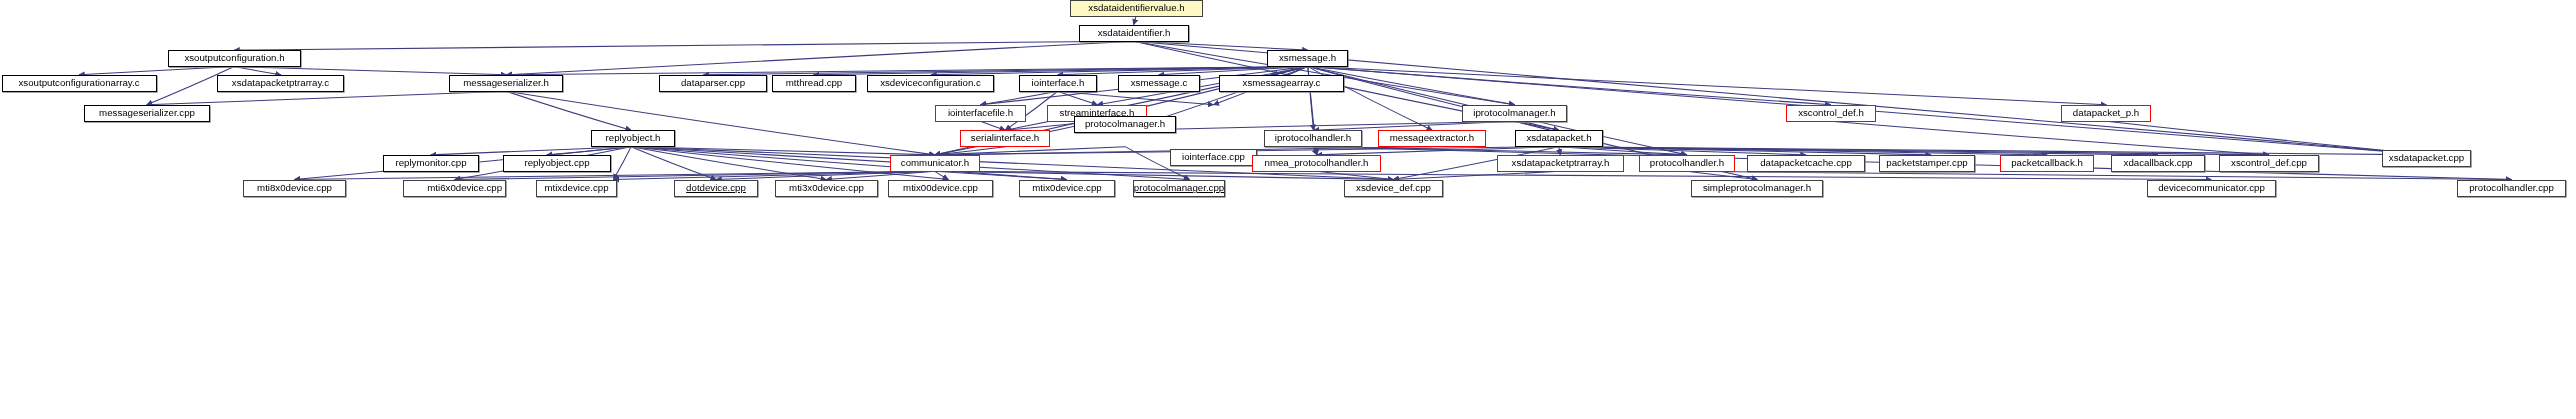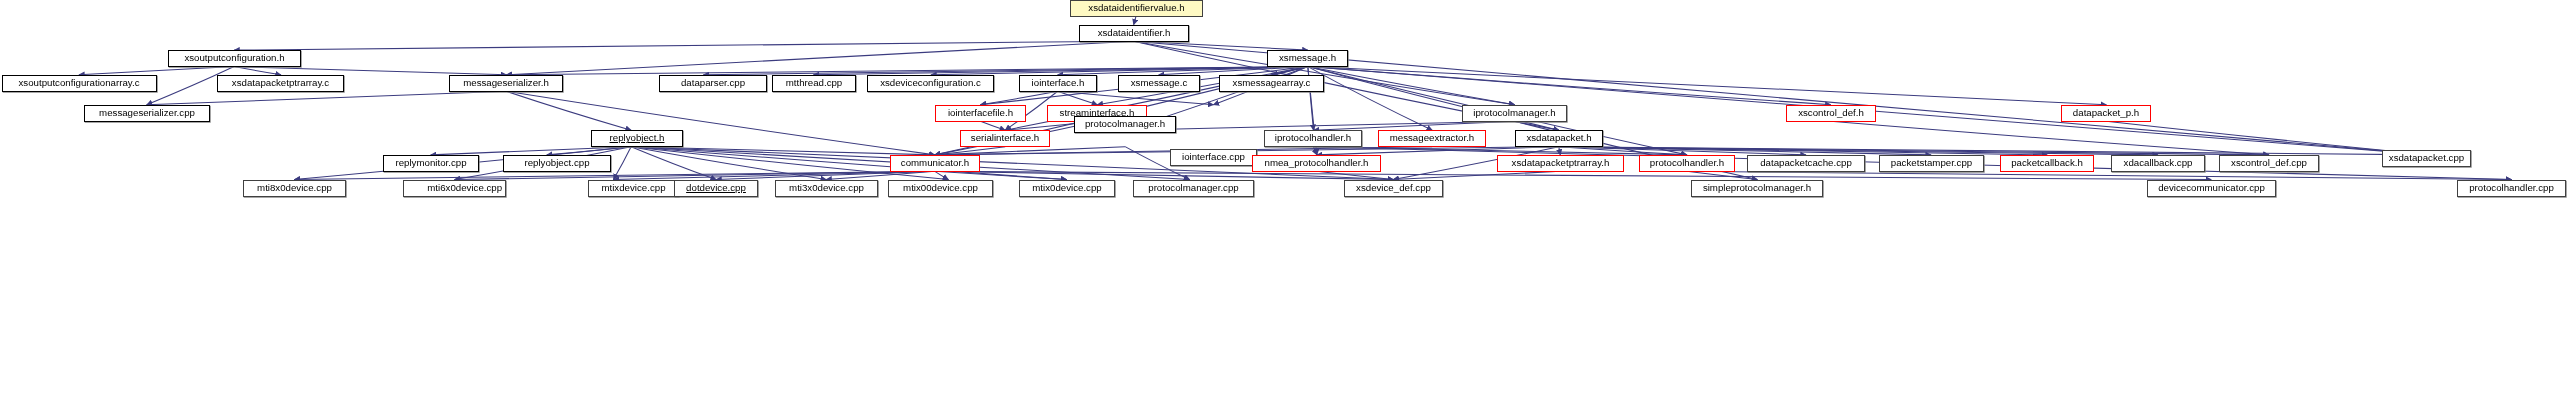--- a/index.html
+++ b/index.html
@@ -165,53 +165,53 @@
       <div class="node shadow" style="left: 1267px; top: 50px; width: 81px;">xsmessage.h</div>
       <div class="node shadow" style="left: 168px; top: 50px; width: 133px;">xsoutputconfiguration.h</div>
       <div class="node shadow" style="left: 1.5px; top: 75px; width: 155px;">xsoutputconfigurationarray.c</div>
       <div class="node shadow" style="left: 217px; top: 75px; width: 127px;">xsdatapacketptrarray.c</div>
       <div class="node shadow" style="left: 449px; top: 75px; width: 114px;">messageserializer.h</div>
       <div class="node shadow" style="left: 659px; top: 75px; width: 108px;">dataparser.cpp</div>
       <div class="node shadow" style="left: 772px; top: 75px; width: 84px;">mtthread.cpp</div>
       <div class="node shadow" style="left: 867px; top: 75px; width: 127px;">xsdeviceconfiguration.c</div>
       <div class="node shadow" style="left: 1019px; top: 75px; width: 78px;">iointerface.h</div>
       <div class="node shadow" style="left: 1118px; top: 75px; width: 82px;">xsmessage.c</div>
-      <div class="node shadow" style="left: 1219px; top: 75px; width: 105px;">xsmessagearray.c</div>
+      <div class="node shadow" style="left: 1219px; top: 75px; width: 125px;">xsmessagearray.c</div>
       <div class="node shadow" style="left: 84px; top: 105px; width: 126px;">messageserializer.cpp</div>
       <div class="node red" style="left: 935px; top: 105px; width: 91px;">iointerfacefile.h</div>
       <div class="node red" style="left: 1047px; top: 105px; width: 100px;">streaminterface.h</div>
       <div class="node gray" style="left: 1170px; top: 105px; width: 87px; margin-top: 44px;">iointerface.cpp</div>
       <div class="node gray" style="left: 1462px; top: 105px; width: 105px;">iprotocolmanager.h</div>
       <div class="node red" style="left: 1786px; top: 105px; width: 90px;">xscontrol_def.h</div>
       <div class="node red" style="left: 2061px; top: 105px; width: 90px;">datapacket_p.h</div>
-      <div class="node shadow" style="left: 591px; top: 130px; width: 92px; text-decoration: underline;">replyobject.h</div>
+      <div class="node shadow" style="left: 591px; top: 130px; width: 84px;">replyobject.h</div>
       <div class="node red" style="left: 960px; top: 130px; width: 90px;">serialinterface.h</div>
       <div class="node shadow" style="left: 1074px; top: 116px; width: 102px;">protocolmanager.h</div>
       <div class="node gray" style="left: 1264px; top: 130px; width: 98px;">iprotocolhandler.h</div>
       <div class="node red" style="left: 1378px; top: 130px; width: 108px;">messageextractor.h</div>
       <div class="node shadow" style="left: 1515px; top: 130px; width: 88px;">xsdatapacket.h</div>
       <div class="node shadow" style="left: 383px; top: 155px; width: 96px;">replymonitor.cpp</div>
       <div class="node shadow" style="left: 503px; top: 155px; width: 108px;">replyobject.cpp</div>
       <div class="node red" style="left: 890px; top: 155px; width: 90px;">communicator.h</div>
       <div class="node red" style="left: 1252px; top: 155px; width: 129px;">nmea_protocolhandler.h</div>
       <div class="node red" style="left: 1497px; top: 155px; width: 127px;">xsdatapacketptrarray.h</div>
       <div class="node red" style="left: 1639px; top: 155px; width: 96px;">protocolhandler.h</div>
       <div class="node gray" style="left: 1747px; top: 155px; width: 118px;">datapacketcache.cpp</div>
-      <div class="node gray" style="left: 1879px; top: 155px; width: 105px;">packetstamper.cpp</div>
+      <div class="node gray" style="left: 1879px; top: 155px; width: 96px;">packetstamper.cpp</div>
       <div class="node red" style="left: 2000px; top: 155px; width: 94px;">packetcallback.h</div>
       <div class="node gray" style="left: 2111px; top: 155px; width: 94px;">xdacallback.cpp</div>
       <div class="node gray" style="left: 2219px; top: 155px; width: 100px;">xscontrol_def.cpp</div>
       <div class="node gray" style="left: 2382px; top: 150px; width: 89px;">xsdatapacket.cpp</div>
       <div class="node gray" style="left: 243px; top: 180px; width: 103px;">mti8x0device.cpp</div>
       <div class="node gray" style="left: 403px; top: 180px; width: 103px; padding-left: 24px;">mti6x0device.cpp</div>
-      <div class="node gray" style="left: 588px; top: 180px; width: 91px;">mtixdevice.cpp</div>
+      <div class="node gray" style="left: 536px; top: 180px; width: 81px;">mtixdevice.cpp</div>
       <div class="node gray" style="left: 674px; top: 180px; width: 84px; text-decoration: underline;">dotdevice.cpp</div>
       <div class="node gray" style="left: 775px; top: 180px; width: 103px;">mti3x0device.cpp</div>
       <div class="node gray" style="left: 888px; top: 180px; width: 105px;">mtix00device.cpp</div>
       <div class="node gray" style="left: 1019px; top: 180px; width: 96px;">mtix0device.cpp</div>
-      <div class="node gray" style="left: 1133px; top: 180px; width: 121px;">protocolmanager.cpp</div>
+      <div class="node gray" style="left: 1133px; top: 180px; width: 92px; text-decoration: underline;">protocolmanager.cpp</div>
       <div class="node gray" style="left: 1344px; top: 180px; width: 99px;">xsdevice_def.cpp</div>
       <div class="node gray" style="left: 1691px; top: 180px; width: 132px;">simpleprotocolmanager.h</div>
       <div class="node gray" style="left: 2147px; top: 180px; width: 129px;">devicecommunicator.cpp</div>
       <div class="node gray" style="left: 2457px; top: 180px; width: 109px;">protocolhandler.cpp</div>
     </div>
 </div>
 
 
 </body></html>

